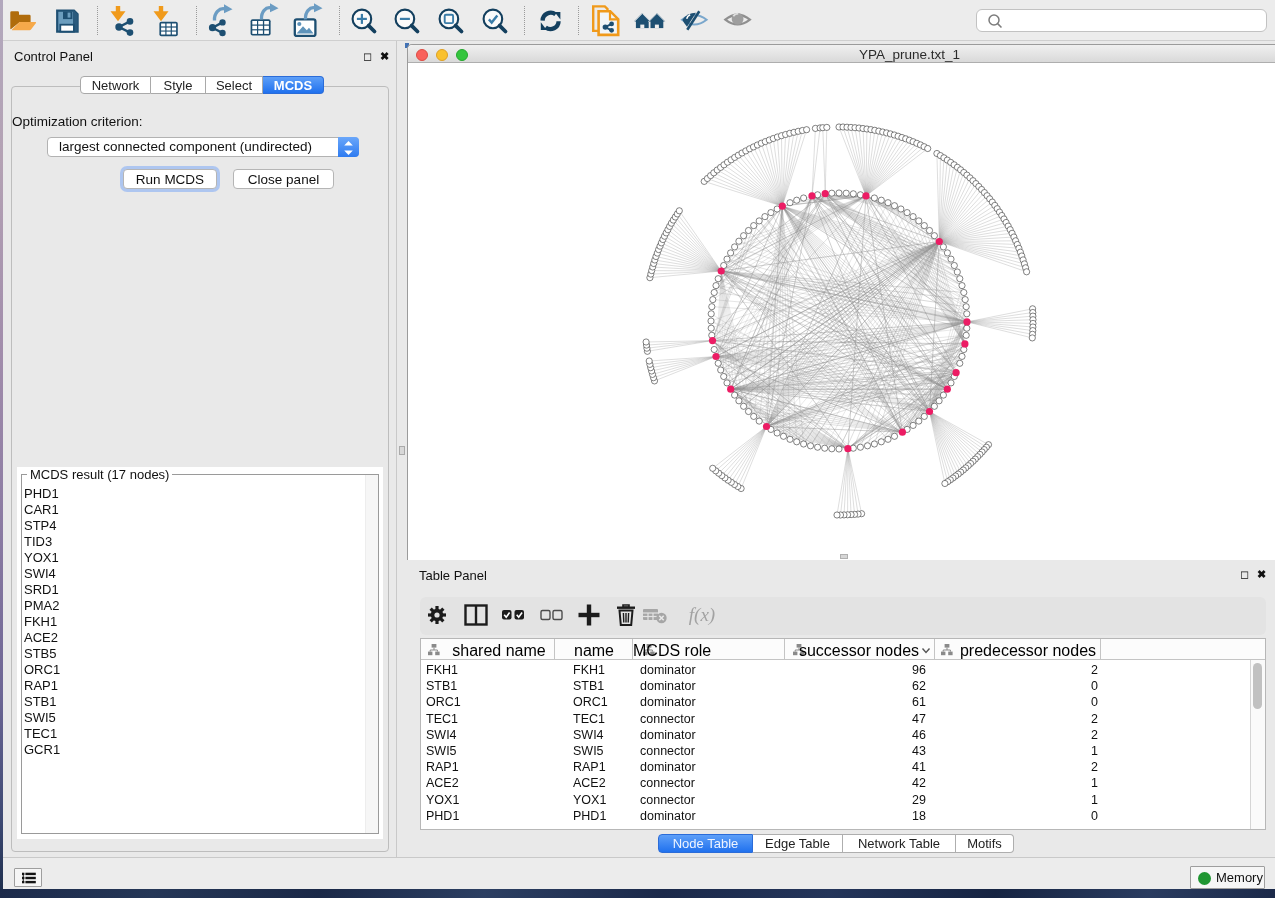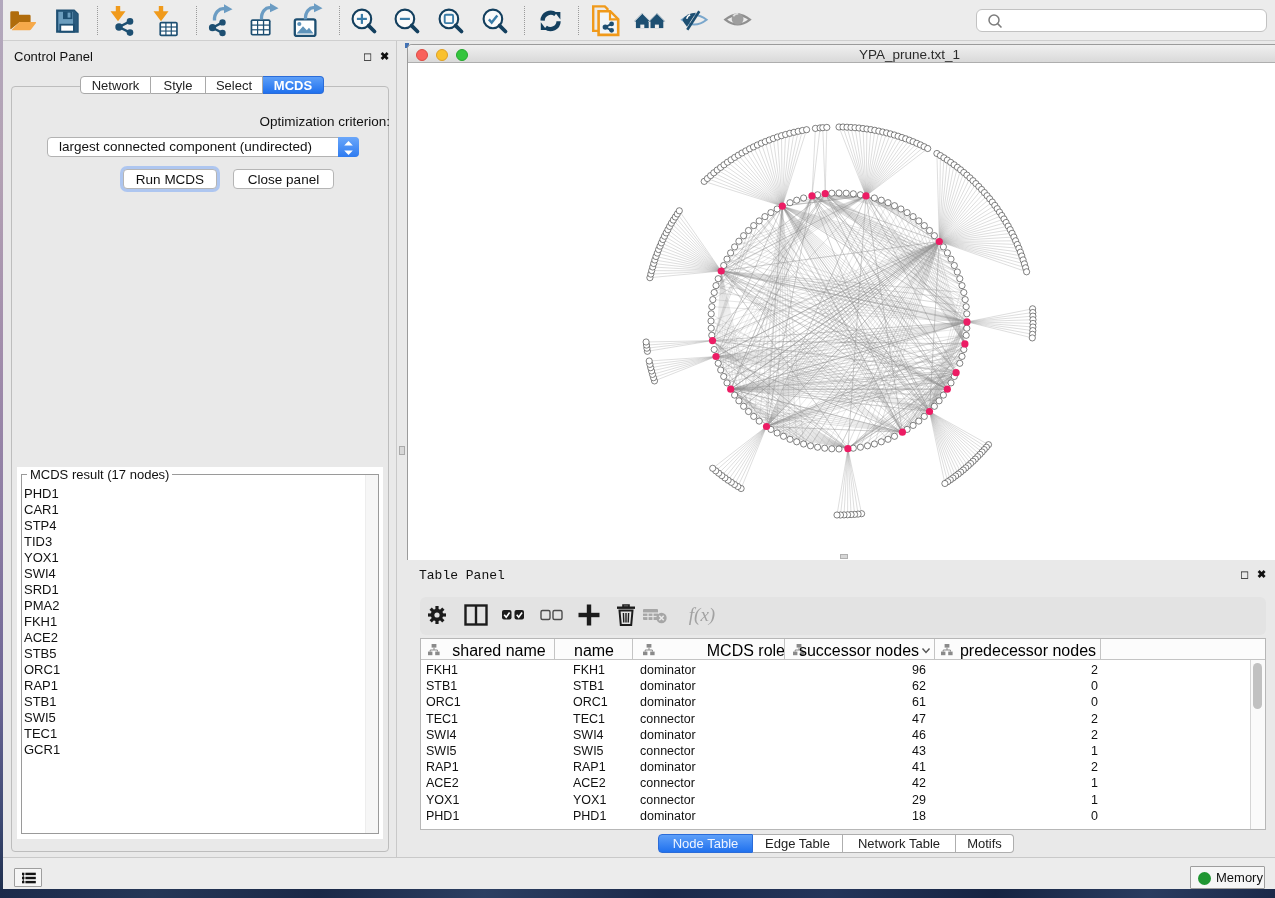--- a/index.html
+++ b/index.html
@@ -25,21 +25,21 @@
   #cp-inner { position:absolute; left:8px; top:45px; width:378px; height:766px;
     border:1px solid #bdbdbd; border-radius:4px; background:#e9e9e9; }
 
   .tabrow { position:absolute; display:flex; }
   .tab { height:18px; background:#fff; border:1px solid #a9a9a9; border-left:none; font-size:13px;
     color:#222; text-align:center; line-height:17px; }
   .tab.first { border-left:1px solid #a9a9a9; border-radius:4px 0 0 4px; }
   .tab.last { border-radius:0 4px 4px 0;font-weight:bold; }
   .tab.sel { background:linear-gradient(#5d9ff8,#2071ee); color:#fff; border-color:#2b6cd8; }
 
-  #optlabel { position:absolute; left:0; top:27px; width:378px; text-align:right; font-size:13.5px; color:#111; }
+  #optlabel { position:absolute; left:0; top:27px; width:378px; text-align:left; font-size:13.5px; color:#111; }
   #dropdown { position:absolute; left:35px; top:50px; width:312px; height:20px; background:#fff;
     border:1px solid #b2b2b2; border-radius:4px; font-size:13.5px; color:#111; line-height:18px; padding-left:11px; }
   #dd-btn { position:absolute; right:-1px; top:-1px; width:21px; height:20px; border-radius:0 4px 4px 0;
     background:linear-gradient(#6aa7fa,#2e7bf0); }
   .btn { position:absolute; height:20px; background:#fff; border:1px solid #b5b5b5; border-radius:4px;
     font-size:13.5px; color:#111; text-align:center; line-height:19px;margin-left:27px; }
   #runbtn { left:84px; top:82px; width:94px; box-shadow:0 0 0 3px rgba(125,170,245,.55); }
   #closebtn { left:194px; top:82px; width:101px; }
 
   #listwrap { position:absolute; left:5px; top:380px; width:366px; height:372px; background:#fff; }
@@ -57,21 +57,21 @@
     border-left:1px solid #9b9b9b; border-top:1px solid #9b9b9b; border-radius:5px 0 0 0; }
   #nettitle { position:absolute; left:0; top:0; width:100%; height:18px;
     background:linear-gradient(#f0f0f0,#d9d9d9); border-bottom:1px solid #aeaeae; border-radius:5px 0 0 0; }
   .light { position:absolute; top:3.5px; width:12px; height:12px; border-radius:50%; }
   #nettitletext { position:absolute; left:451px; top:2px; font-size:13.5px; color:#2b2b2b; }
   #netcanvas { position:absolute; left:0; top:18px; width:867px; height:497px; background:#fff; overflow:hidden; }
   #bhandle { position:absolute; left:432px; top:509px; width:8px; height:5px; background:#d6d6d6; border:1px solid #b0b0b0; }
 
   
   #tpanel { left:407px; top:560px; width:868px; height:297px; background:#e9e9e9; }
-  #tp-title { position:absolute; left:12px; top:8px; font-size:13px; color:#111;font-family:Liberation Mono, monospace; }
+  #tp-title { position:absolute; left:12px; top:8px; font-size:13px; color:#111; }
   #tp-toolbar { position:absolute; left:13px; top:37px; width:846px; height:38px; background:#e3e3e3; border-radius:6px; }
   #tp-table { position:absolute; left:13px; top:78px; width:846px; height:192px; background:#fff; border:1px solid #b7b7b7; }
   .th { position:absolute; top:0; height:21px; border-right:1px solid #c4c4c4; font-size:12.5px; color:#1a1a1a; }
   #thead { position:absolute; left:0; top:0; width:844px; height:21px; background:#fcfcfc; border-bottom:1px solid #c4c4c4; }
   .row { position:absolute; left:0; width:100%; height:16.2px; font-size:12.5px; color:#111; }
   .c1 { position:absolute; left:5px; }
   .c2 { position:absolute; left:152px; }
   .c3 { position:absolute; left:219px; }
   .c4 { position:absolute; left:420px; width:85px; text-align:right; }
   .c5 { position:absolute; left:594px; width:83px; text-align:right; }
@@ -1277,21 +1277,21 @@
         <svg class="abs" style="left:222px;top:5px" width="12" height="12" viewBox="0 0 12 12">
           <g fill="#8a8a8a">
             <rect x="3.6" y="0" width="4.8" height="3.6"></rect>
             <rect x="0" y="7.6" width="4.4" height="3.6"></rect>
             <rect x="7.2" y="7.6" width="4.4" height="3.6"></rect>
           </g>
           <g stroke="#8a8a8a" stroke-width="1">
             <path d="M6 3.6 V6 M2.2 7.6 V6 H9.4 V7.6" fill="none"></path>
           </g>
         </svg>
-        <div class="abs" style="left:212px;top:3px;width:152px;text-align:right">MCDS role</div>
+        <div class="abs" style="left:212px;top:3px;width:152px;text-align:left">MCDS role</div>
         <div class="th" style="left:212px;width:152px"></div>
         <svg class="abs" style="left:372px;top:5px" width="12" height="12" viewBox="0 0 12 12">
           <g fill="#8a8a8a">
             <rect x="3.6" y="0" width="4.8" height="3.6"></rect>
             <rect x="0" y="7.6" width="4.4" height="3.6"></rect>
             <rect x="7.2" y="7.6" width="4.4" height="3.6"></rect>
           </g>
           <g stroke="#8a8a8a" stroke-width="1">
             <path d="M6 3.6 V6 M2.2 7.6 V6 H9.4 V7.6" fill="none"></path>
           </g>

